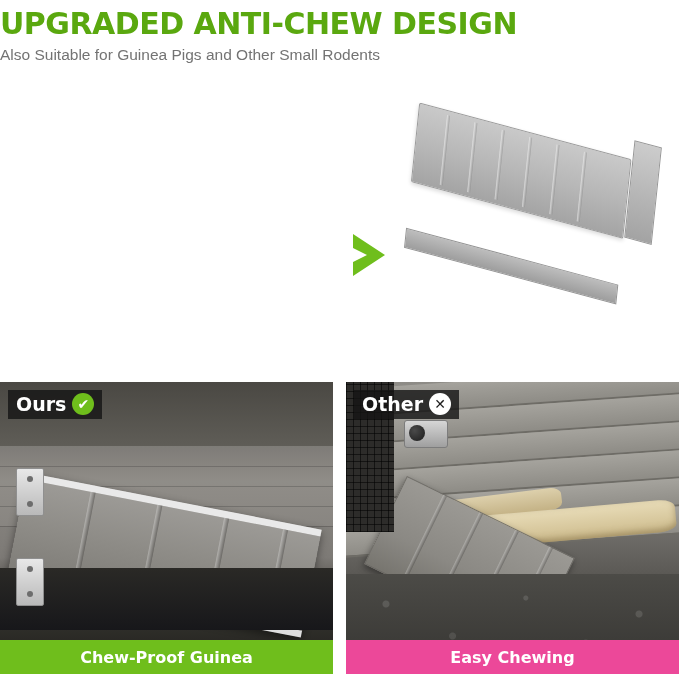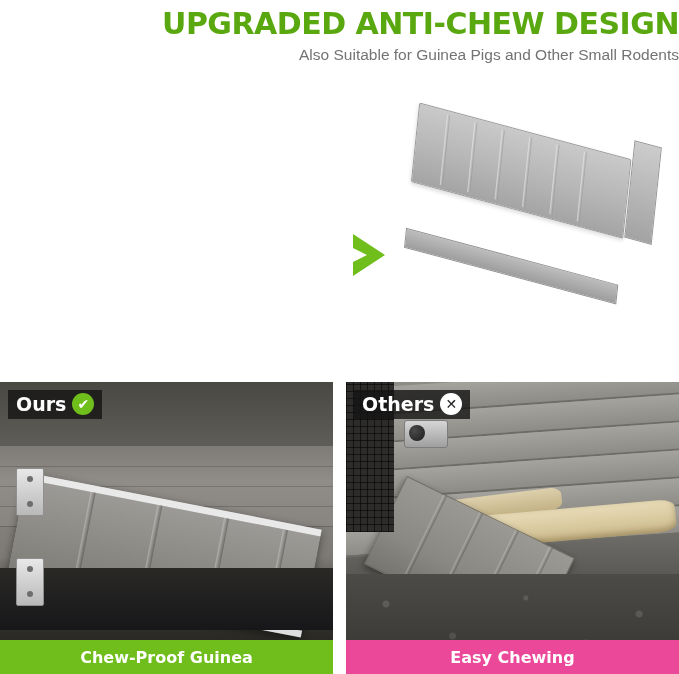--- a/index.html
+++ b/index.html
@@ -14,21 +14,21 @@
     position: relative;
     overflow: hidden;
   }
 
   
   .header {
     position: absolute;
     top: 0; left: 0;
     width: 679px;
     height: 72px;
-    text-align: right;
+    text-align: left;
   }
   .headline {
     margin: 0;
     padding-top: 6px;
     font-size: 30px;
     font-weight: bold;
     letter-spacing: -0.5px;
     color: #5aa80f;
     font-family: "DejaVu Sans", sans-serif;
     text-transform: uppercase;
@@ -553,19 +553,19 @@
       <div class="mesh"></div>
 
       <div class="latch">
         <div class="latch-knob"></div>
       </div>
 
       <div class="gravel"></div>
     </div>
 
     <div class="badge">
-      <span>Others</span>
+      <span>Other</span>
       <span class="mark no"></span>
     </div>
 
     <div class="caption grey">Easy Chewing</div>
   </div>
 </div>
 
 </body></html>

